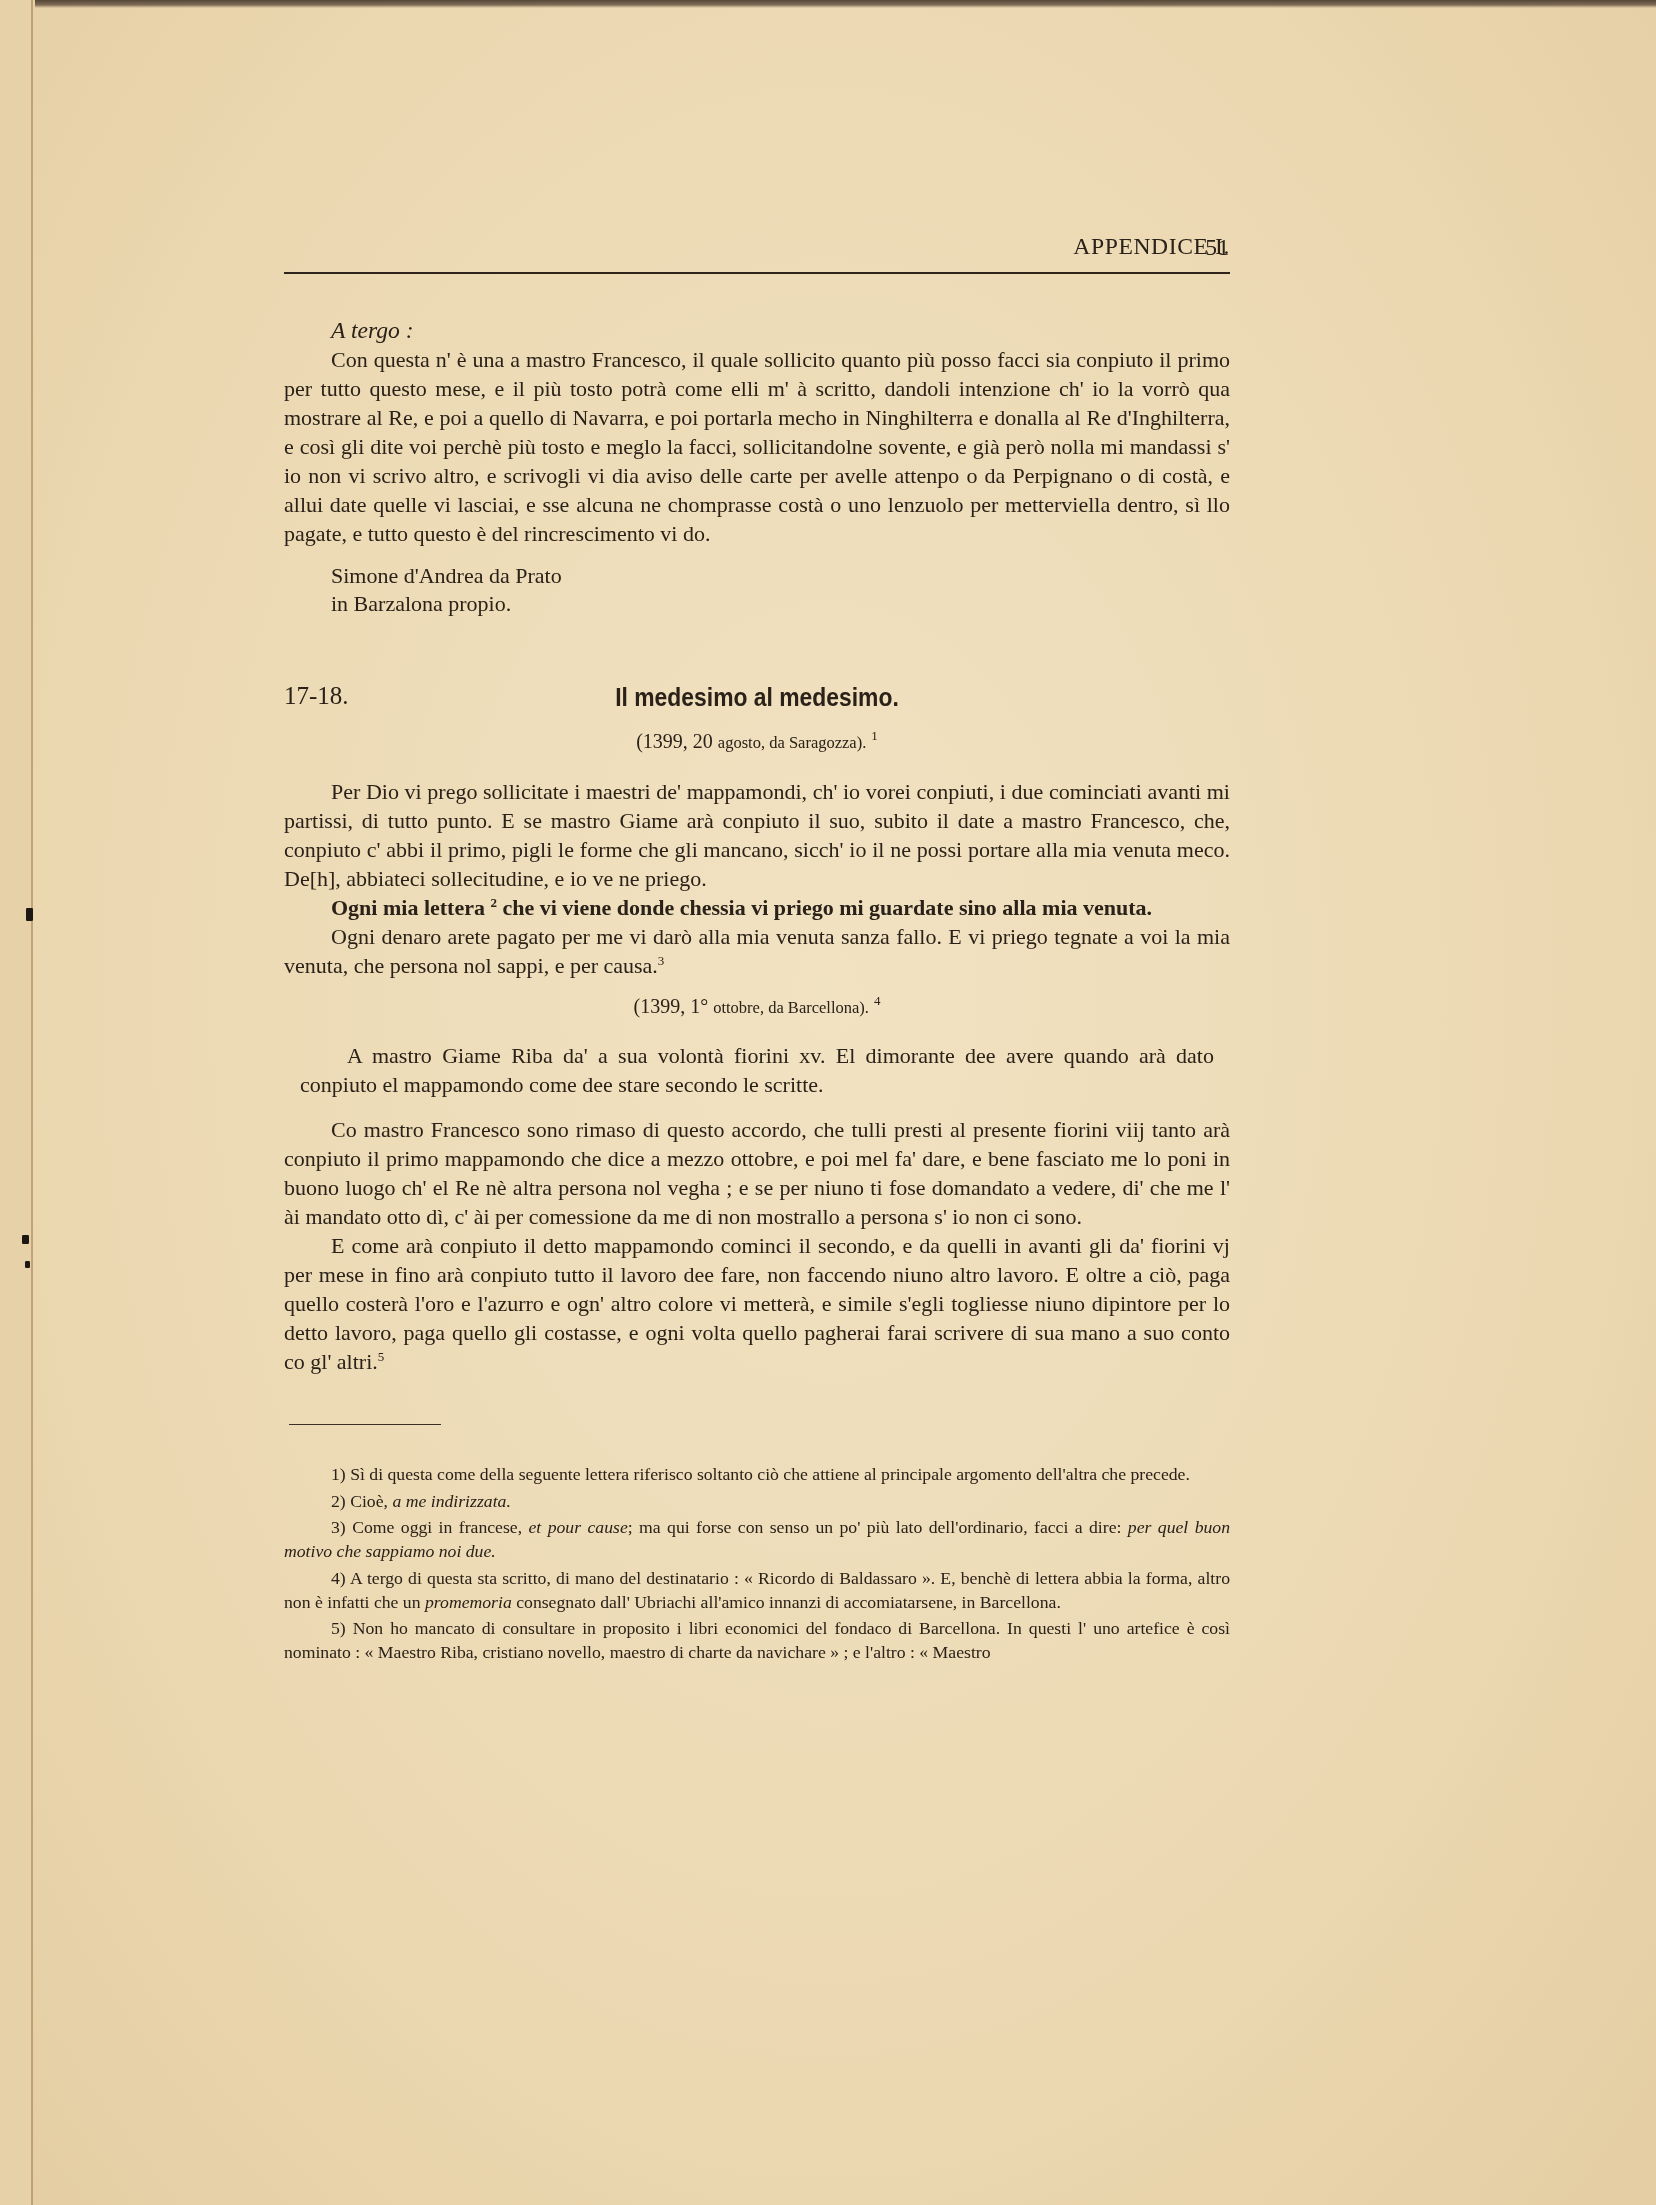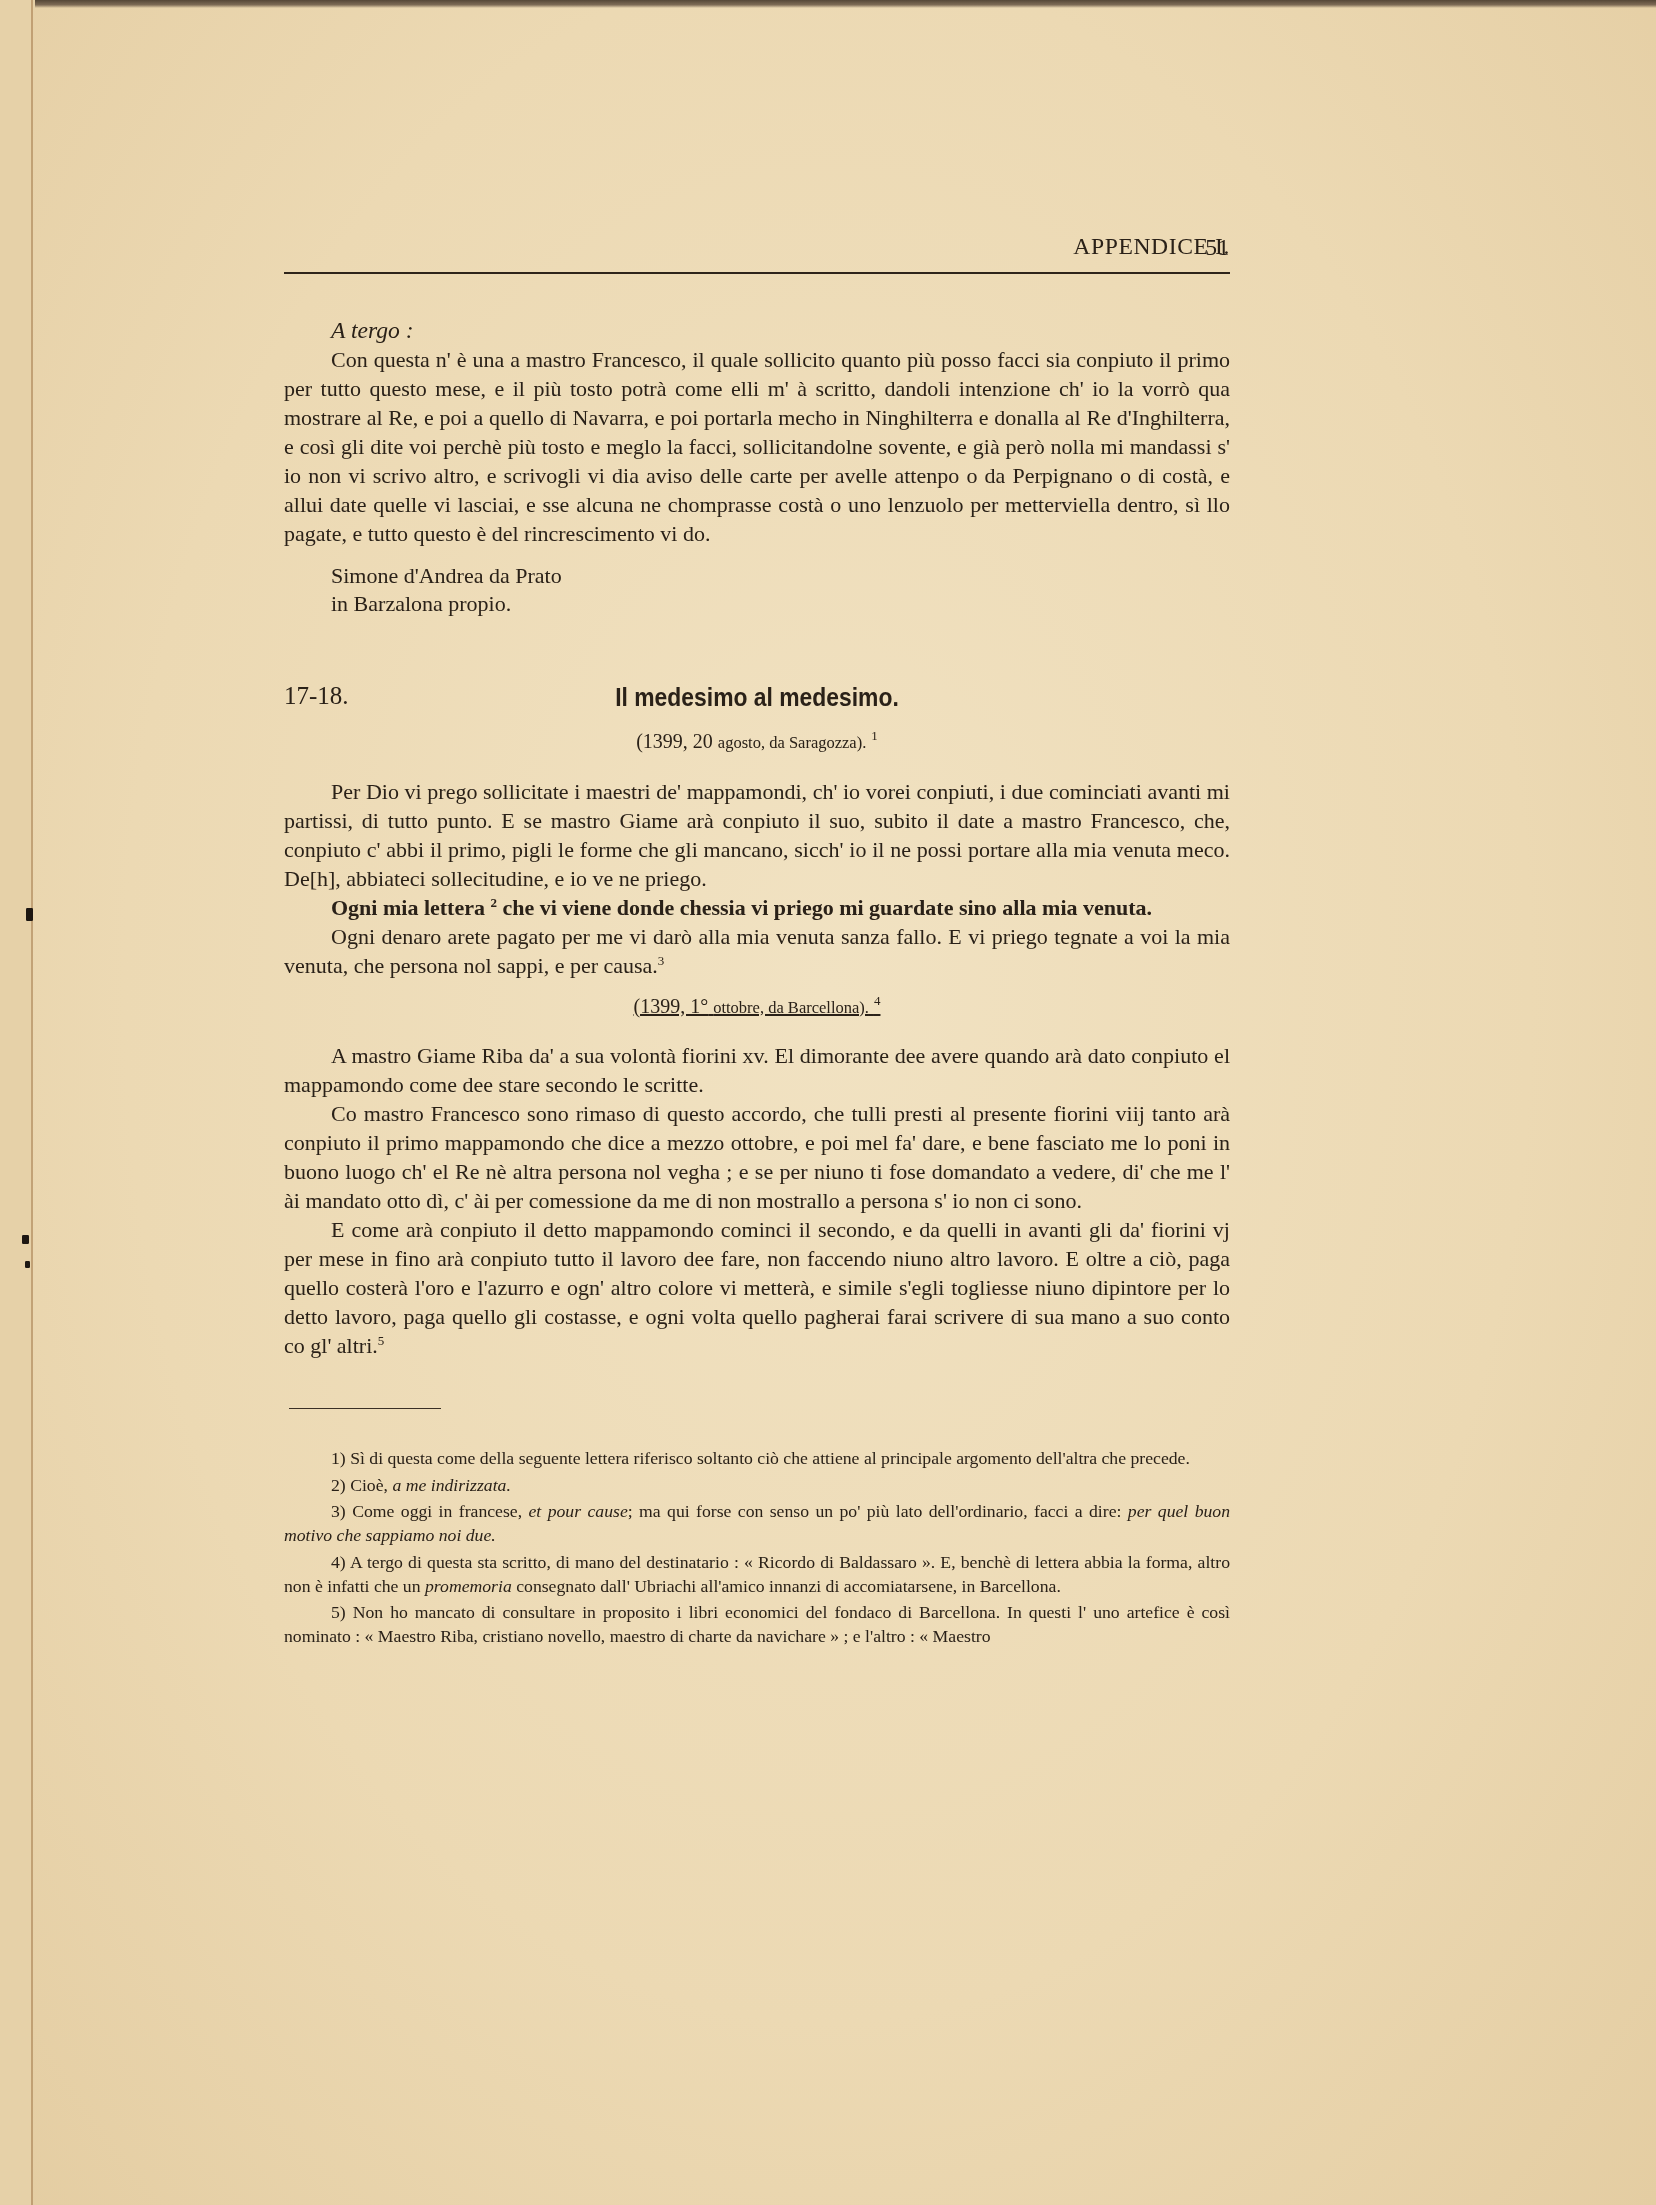--- a/index.html
+++ b/index.html
@@ -77,28 +77,28 @@
     <p class="indent" style="margin:0;font-weight:bold;">
       <span>Ogni mia lettera</span>
       <sup>2</sup>
       <span>che vi viene donde chessia vi priego mi guardate sino alla mia venuta.</span>
     </p>
     <p class="indent" style="margin:0;">
       <span>Ogni denaro arete pagato per me vi darò alla mia venuta sanza fallo. E vi priego tegnate a voi la mia venuta, che persona nol sappi, e per causa.</span><sup>3</sup>
     </p>
   </div>
 
-  <div class="dateline" style="text-decoration:underline;">
+  <div class="dateline" style="">
     <span>(1399, 1°</span>
     <small>ottobre, da Barcellona).</small>
     <sup>4</sup>
   </div>
 
   <div class="body-text" style="margin-top:23.6px;">
-    <p class="indent" style="margin:0;">A mastro Giame Riba da' a sua volontà fiorini xv. El dimorante dee avere quando arà dato conpiuto el mappamondo come dee stare secondo le scritte.</p>
+    <p class="indent" style="margin:16px;">A mastro Giame Riba da' a sua volontà fiorini xv. El dimorante dee avere quando arà dato conpiuto el mappamondo come dee stare secondo le scritte.</p>
     <p class="indent" style="margin:0;">Co mastro Francesco sono rimaso di questo accordo, che tulli presti al presente fiorini viij tanto arà conpiuto il primo mappamondo che dice a mezzo ottobre, e poi mel fa' dare, e bene fasciato me lo poni in buono luogo ch' el Re nè altra persona nol vegha ; e se per niuno ti fose domandato a vedere, di' che me l' ài mandato otto dì, c' ài per comessione da me di non mostrallo a persona s' io non ci sono.</p>
     <p class="indent" style="margin:0;">
       <span>E come arà conpiuto il detto mappamondo cominci il secondo, e da quelli in avanti gli da' fiorini vj per mese in fino arà conpiuto tutto il lavoro dee fare, non faccendo niuno altro lavoro. E oltre a ciò, paga quello costerà l'oro e l'azurro e ogn' altro colore vi metterà, e simile s'egli togliesse niuno dipintore per lo detto lavoro, paga quello gli costasse, e ogni volta quello pagherai farai scrivere di sua mano a suo conto co gl' altri.</span><sup>5</sup>
     </p>
   </div>
 
   <div class="fn-rule"></div>
 
   <div class="footnotes">
     <p class="indent">

